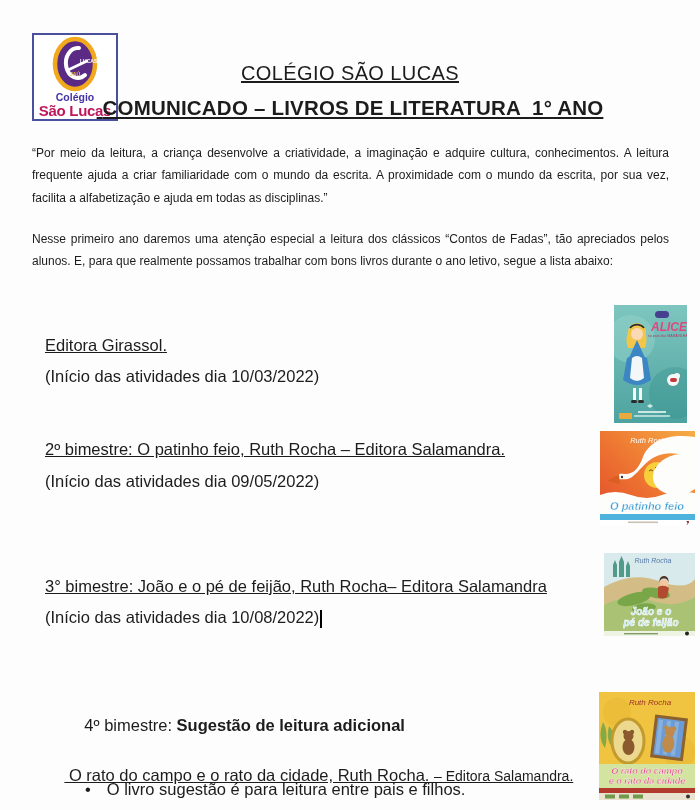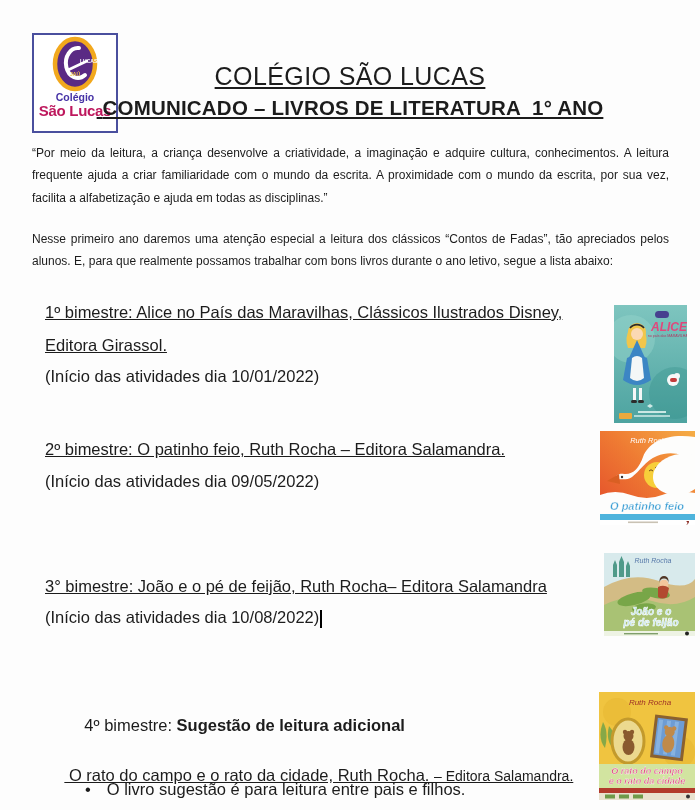--- a/index.html
+++ b/index.html
@@ -4,27 +4,27 @@
 <style>
   html,body { margin:0; padding:0; background:#ffffff; }
   .page {
     position:relative; width:700px; height:810px; background:#fdfdfd;
     font-family:"Liberation Sans", sans-serif; color:#1c1c1c; overflow:hidden;
   }
   .abs { position:absolute; }
   .u { text-decoration:underline; }
   .pre { white-space:pre-wrap; }
   .center { left:0; width:100%; text-align:center; }
-  .school-name { top:62px; font-size:25px; letter-spacing:.4px; }
+  .school-name { top:62px; font-size:20px; letter-spacing:.4px; }
   .doc-title { top:96px; font-size:20.5px; font-weight:bold; letter-spacing:.2px; }
   .para { left:32px; width:637px; margin:0; font-size:12px; line-height:22.4px; text-align:justify; }
   .line { font-size:16.5px; line-height:20px; }
   .small-pub { font-size:14px;margin-top:48px; }
   .logo-box {
-    left:32px; top:33px; width:86px; height:100px;
+    left:32px; top:33px; width:86px; height:88px;
     border:2px solid #4a4f9e; background:#ffffff; box-sizing:border-box;
     display:flex; flex-direction:column; align-items:center; justify-content:flex-start;
   }
   .logo-small { font-size:10.5px; font-weight:bold; color:#4531a5; line-height:1; margin-top:-1px; }
   .logo-large { font-size:15px; font-weight:bold; color:#be185d; line-height:1.1; letter-spacing:-.3px; }
   .cursor { display:inline-block; width:1.5px; height:18px; background:#000; vertical-align:middle; margin-left:1px; }
   .bullet-row { left:85px; top:780px; display:flex; gap:16px; font-size:16.5px; }
   svg { display:block; }
 </style>
 </head>
@@ -43,23 +43,22 @@
     <div class="logo-small">Colégio</div>
     <div class="logo-large">São Lucas</div>
   </div>
 
   <div class="abs center school-name u">COLÉGIO SÃO LUCAS</div>
   <div class="abs center doc-title u pre"> COMUNICADO – LIVROS DE LITERATURA  1° ANO</div>
 
   <p class="abs para" style="top:142px">“Por meio da leitura, a criança desenvolve a criatividade, a imaginação e adquire cultura, conhecimentos. A leitura frequente ajuda a criar familiaridade com o mundo da escrita. A proximidade com o mundo da escrita, por sua vez, facilita a alfabetização e ajuda em todas as disciplinas.”</p>
   <p class="abs para" style="top:228px">Nesse primeiro ano daremos uma atenção especial a leitura dos clássicos “Contos de Fadas”, tão apreciados pelos alunos. E, para que realmente possamos trabalhar com bons livros durante o ano letivo, segue a lista abaixo:</p>
 
-  <div class="abs line u" style="left:45px; top:302px">1º bimestre: Alice no País das Maravilhas, Clássicos Ilustrados Disney,</div>
   <div class="abs line u" style="left:45px; top:335px">Editora Girassol.</div>
-  <div class="abs line" style="left:45px; top:366px">(Início das atividades dia 10/01/2022)</div>
+  <div class="abs line" style="left:45px; top:366px">(Início das atividades dia 10/03/2022)</div>
 
   <div class="abs line u" style="left:45px; top:439px">2º bimestre: O patinho feio, Ruth Rocha – Editora Salamandra.</div>
   <div class="abs line" style="left:45px; top:471px">(Início das atividades dia 09/05/2022)</div>
 
   <div class="abs line u" style="left:45px; top:576px">3° bimestre: João e o pé de feijão, Ruth Rocha– Editora Salamandra</div>
   <div class="abs line" style="left:45px; top:607px">
     <span>(Início das atividades dia 10/08/2022)</span><span class="cursor"></span>
   </div>
 
   <div class="abs line pre" style="left:66px; top:695px">

